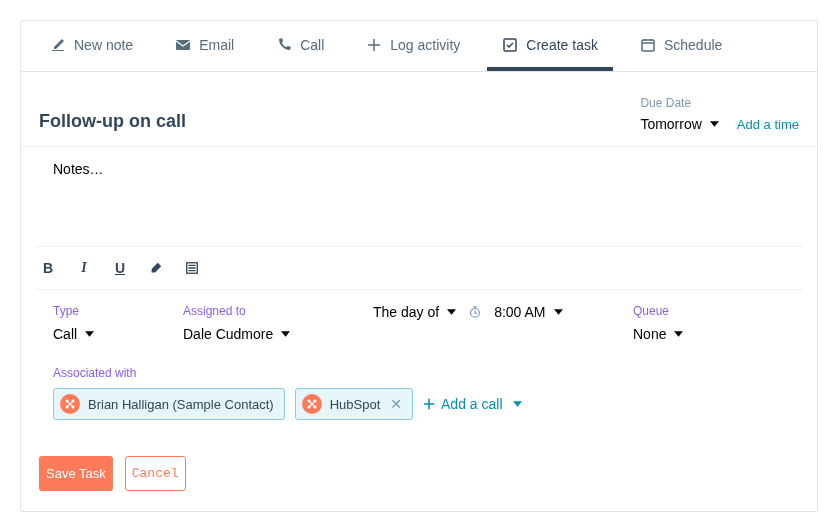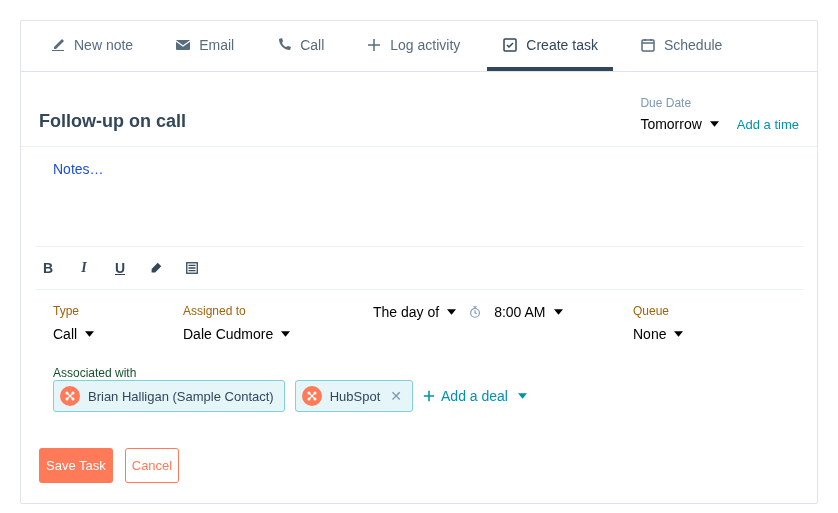--- a/index.html
+++ b/index.html
@@ -79,21 +79,21 @@
 
     
     .notes {
       padding: 14px 18px;
       min-height: 100px;
       color: #7c98b6;
       font-size: 14px;
       border-bottom: 1px solid #eaf0f6;
       margin: 0 14px;
     }
-    .notes-placeholder { color: #1d4ed8; }
+    .notes-placeholder { color: #000000; }
 
     
     .fmt-toolbar {
       display: flex;
       align-items: center;
       gap: 18px;
       padding: 12px 18px;
       color: #33475b;
     }
     .fmt-btn {
@@ -111,34 +111,34 @@
 
     
     .fields-row {
       display: flex;
       gap: 10px;
       padding: 14px 18px 18px;
       border-top: 1px solid #eaf0f6;
       margin: 0 14px;
     }
     .field-col { display: flex; flex-direction: column; gap: 8px; font-size: 12px; }
-    .field-col .field-label { color: #a16207; font-size: 12px; }
+    .field-col .field-label { color: #8b5cf6; font-size: 12px; }
     .col-type { width: 120px; }
     .col-assigned { width: 180px; }
     .col-reminder { width: 250px; }
     .col-queue { flex: 1; }
     .reminder-row { display: flex; align-items: center; gap: 12px; }
     .clock-icon { color: #7c98b6; display: inline-flex; }
 
     
     .assoc-section {
       padding: 6px 18px 20px;
       margin: 0 14px;
     }
-    .assoc-label { font-size: 12px; color: #14532d; }
+    .assoc-label { font-size: 12px; color: #8b5cf6; margin-bottom: 8px; }
     .assoc-row { display: flex; align-items: center; gap: 10px; flex-wrap: wrap; }
     .chip {
       display: inline-flex;
       align-items: center;
       gap: 8px;
       background: #e5f5f8;
       border: 1px solid #7fd1de;
       border-radius: 3px;
       padding: 5px 10px 5px 6px;
       font-size: 13px;
@@ -178,20 +178,21 @@
       border: 1px solid transparent;
     }
     .btn-primary {
       background: #ff7a59;
       color: #fff;
     }
     .btn-secondary {
       background: #fff;
       color: #ff7a59;
       border: 1px solid #ff7a59;
+      font-family: Liberation Mono, monospace;
     }
 
     .caret-down {
       display: inline-block;
       margin-left: 4px;
     }
     svg { display: block; }
   </style>
 </head>
 <body>
@@ -379,21 +380,21 @@
         </span>
         <span>HubSpot</span>
         <span class="chip-close">✕</span>
       </span>
       <span class="add-deal">
         <span>
           <svg viewBox="0 0 14 14" width="12" height="12" fill="none" stroke="currentColor" stroke-width="1.8">
               <path d="M7 1v12M1 7h12"></path>
             </svg>
         </span>
-        <span>Add a deal</span>
+        <span>Add a call</span>
         <span class="caret-down">
           <svg width="9" height="6" viewBox="0 0 10 6" fill="currentColor">
               <path d="M0 0l5 6 5-6z"></path>
             </svg>
         </span>
       </span>
     </div>
   </div>
 
   <div class="footer">

